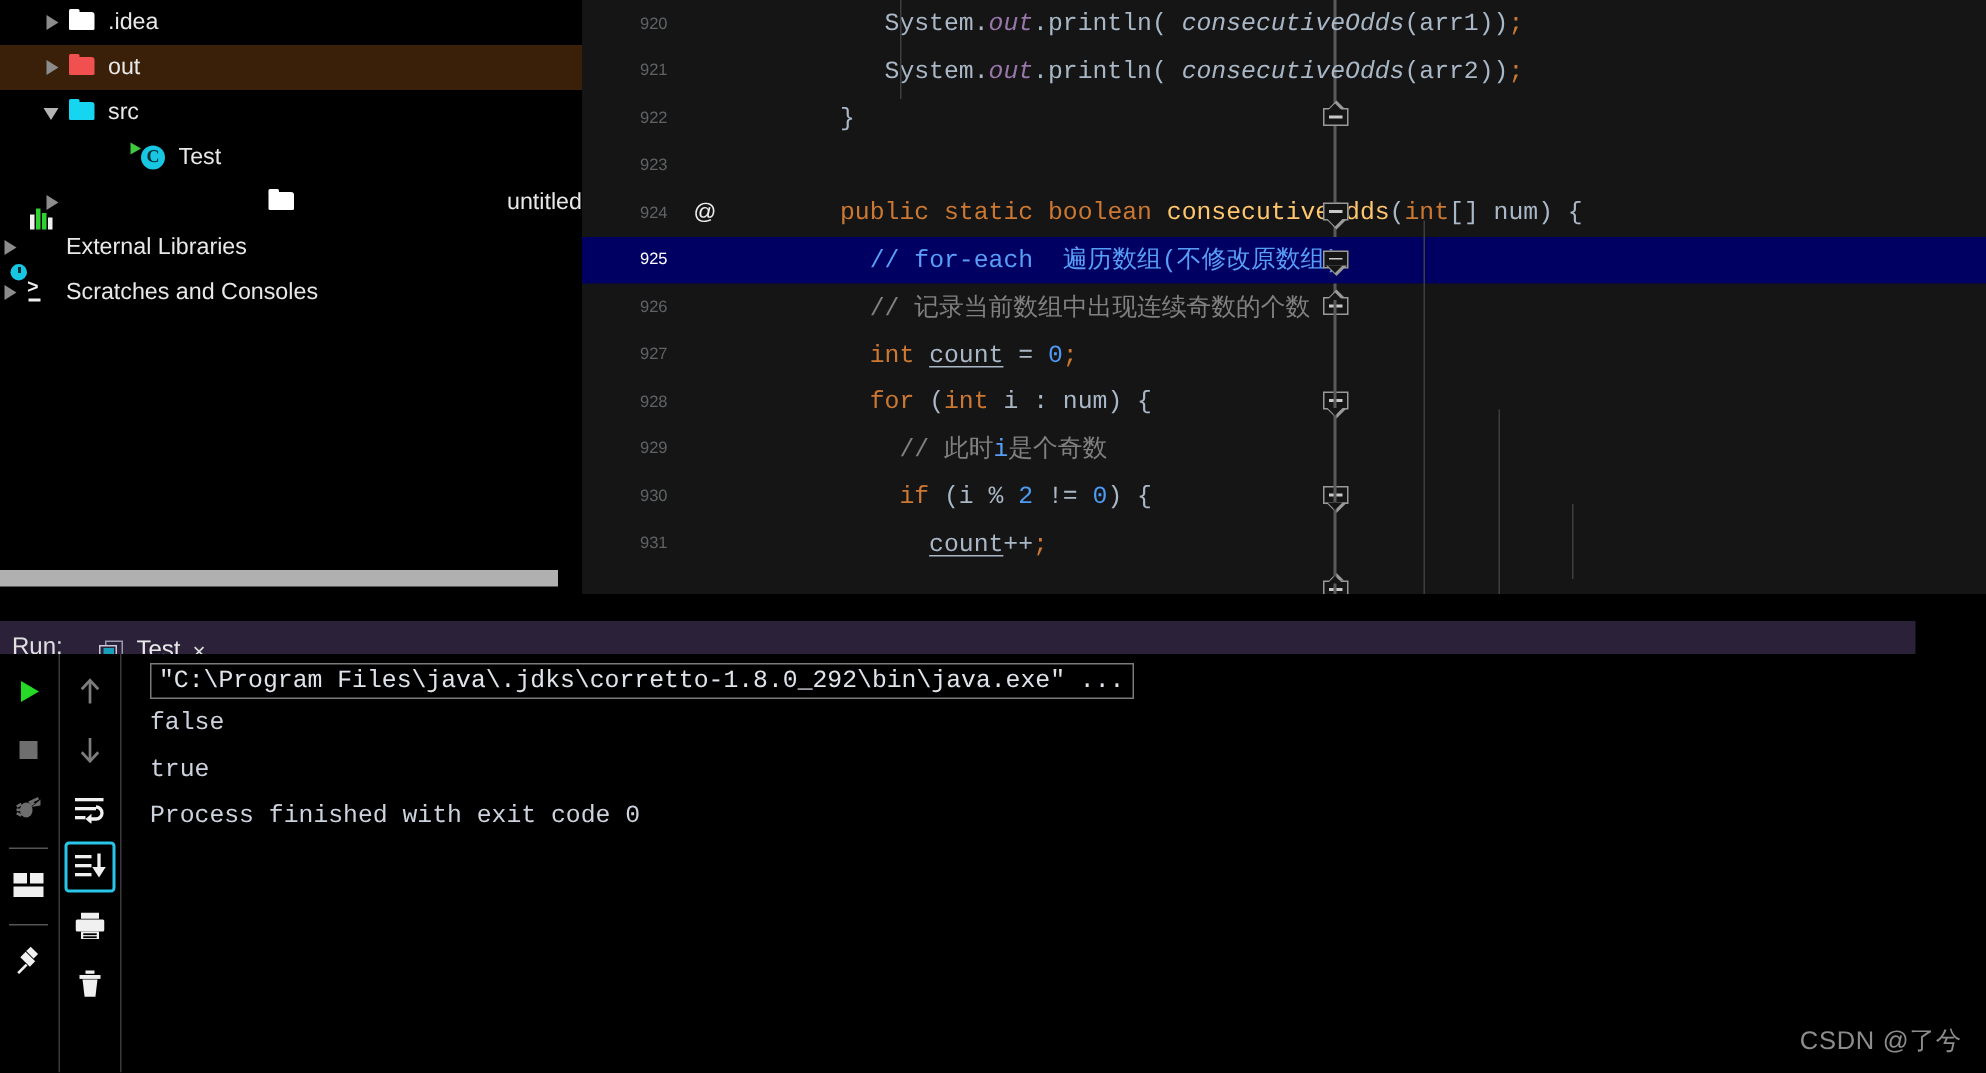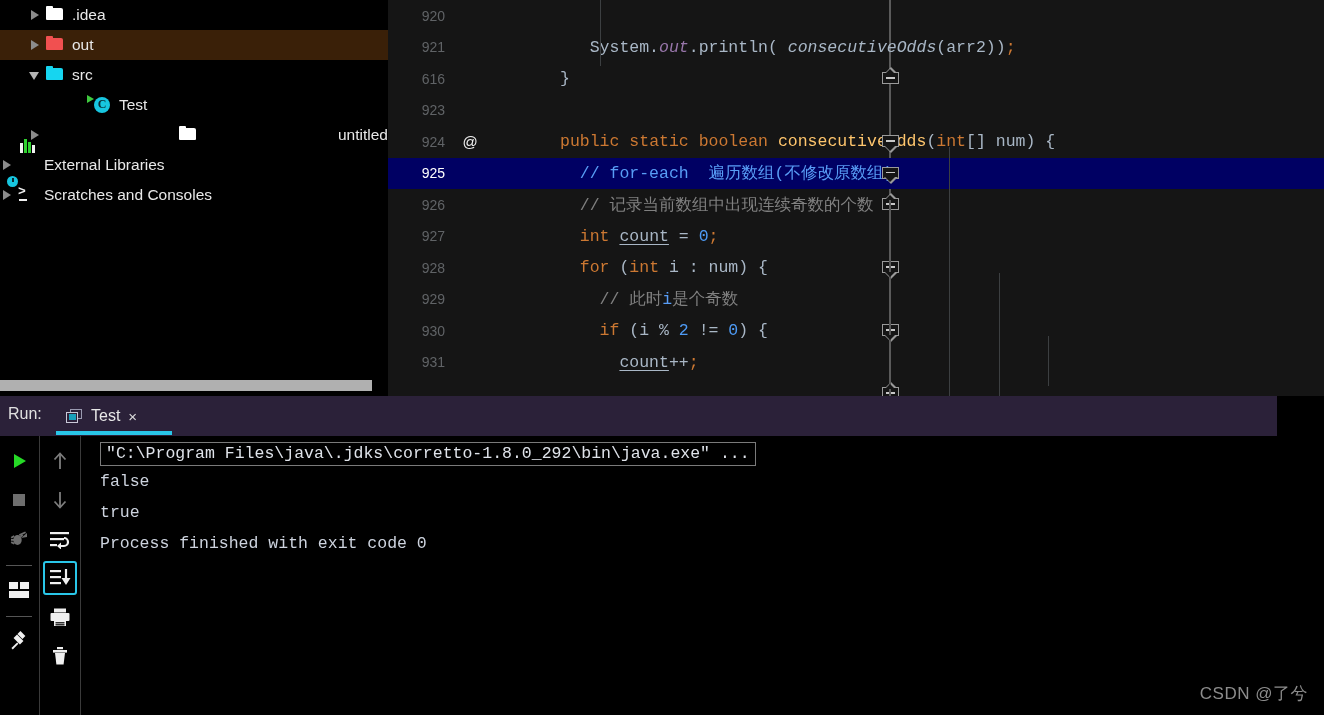--- a/index.html
+++ b/index.html
@@ -114,21 +114,21 @@
   #gutter-bg {
     position:absolute; left:0; top:0; width:175px; height:396px; background:#151515;
   }
   .code-line {
     position:absolute; left:0; width:936px; height:31.5px;
     display:flex; align-items:center;
   }
   .code-line.hl { background:#000063; }
   .lnum {
     position:absolute; left:0; width:57px; text-align:right;
-    color:#606366; font-size:14px;
+    color:#606366; font-size:11px;
     font-family:"Liberation Sans", sans-serif;
   }
   .code-line.hl .lnum { color:#ffffff; }
   .annot {
     position:absolute; left:72px; width:20px; text-align:center;
     color:#f0f0f0; font-size:15px; font-family:"Liberation Sans", sans-serif;
   }
   .codetext {
     position:absolute; left:172px;
     font-family:"Liberation Mono", monospace; font-size:16.5px;
@@ -180,21 +180,21 @@
     position:absolute; left:3px; top:-3px;
     border-left:5.5px solid transparent; border-right:5.5px solid transparent;
     border-bottom:5.5px solid #151515; z-index:2;
   }
   .guide {
     position:absolute; width:1.2px; background:#3c3f41;
   }
 
   
   #run-header {
-    position:absolute; left:0; top:396px; width:1277px; height:40px;
+    position:absolute; left:0; top:414px; width:1277px; height:40px;
     background:#2b2139;
   }
   #run-label {
     position:absolute; left:8px; top:9px; color:#e0e0e0; font-size:16px;
   }
   #run-tab {
     position:absolute; left:60px; top:0px; height:40px;
     display:flex; align-items:center; gap:8px; padding:0 6px;
   }
   #run-tab-underline {
@@ -299,27 +299,28 @@
       </div>
     <div id="project-hscroll"></div>
   </div>
 
   <div id="editor">
     <div id="gutter-bg"></div>
     <div id="fold-rail"></div>
     <div id="code-lines">
         <div class="code-line" style="top: 0px;">
           <span class="lnum">920</span>
+          <span class="codetext" style="left: 201.7px;"><span class="plain">System</span><span class="punct">.</span><span class="fld">out</span><span class="punct">.</span><span class="plain">println</span><span class="punct">( </span><span class="mth">consecutiveOdds</span><span class="punct">(arr1)</span><span class="punct">)</span><span class="semi">;</span></span>
         </div>
         <div class="code-line" style="top: 31.5px;">
           <span class="lnum">921</span>
           <span class="codetext" style="left: 201.7px;"><span class="plain">System</span><span class="punct">.</span><span class="fld">out</span><span class="punct">.</span><span class="plain">println</span><span class="punct">( </span><span class="mth">consecutiveOdds</span><span class="punct">(arr2)</span><span class="punct">)</span><span class="semi">;</span></span>
         </div>
         <div class="code-line" style="top: 63px;">
-          <span class="lnum">616</span>
+          <span class="lnum">922</span>
           <span class="codetext" style="left: 172px;"><span class="plain">}</span></span>
         </div>
         <div class="code-line" style="top: 94.5px;">
           <span class="lnum">923</span>
           <span class="codetext" style="left: 172px;"></span>
         </div>
         <div class="code-line" style="top: 126px;">
           <span class="lnum">924</span>
           <span class="annot">@</span>
           <span class="codetext" style="left: 172px;"><span class="kw">public</span><span class="plain"> </span><span class="kw">static</span><span class="plain"> </span><span class="kw">boolean</span><span class="plain"> </span><span class="fn">consecutiveOdds</span><span class="punct">(</span><span class="kw">int</span><span class="punct">[] num) {</span></span>

